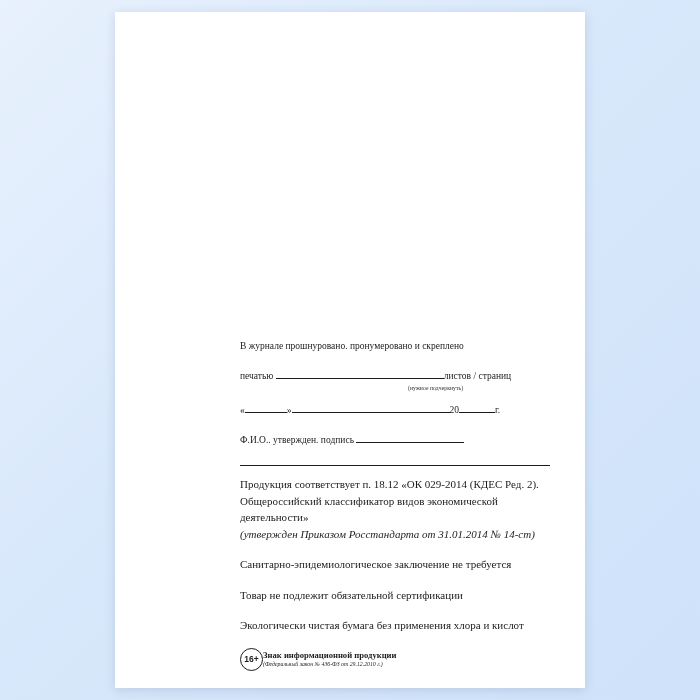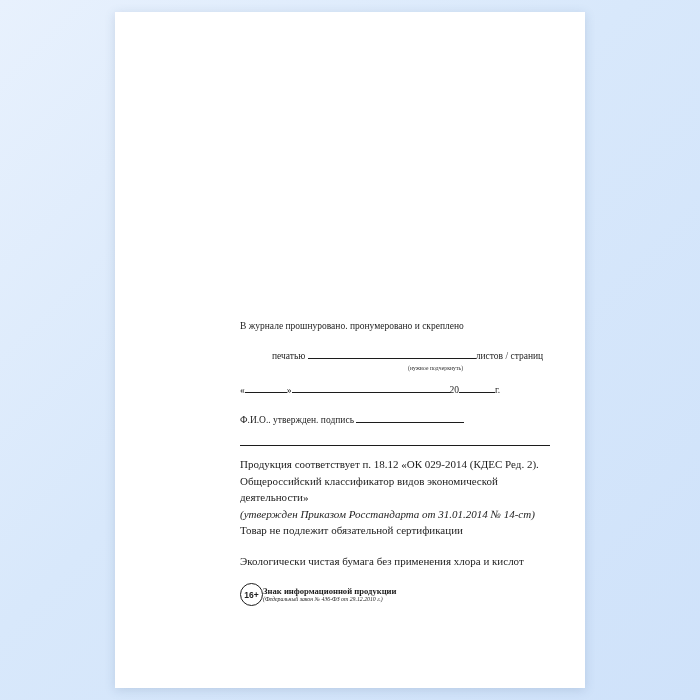--- a/index.html
+++ b/index.html
@@ -24,21 +24,21 @@
     left: 115px;
     top: 12px;
     width: 470px;
     height: 676px;
     background: #ffffff;
     box-shadow: 0 2px 10px rgba(60,90,130,0.18);
   }
   .doc-body {
     position: absolute;
     left: 125px;
-    top: 308px;
+    top: 328px;
     width: 310px;
     color: #1c1c1c;
   }
   .line {
     font-size: 9.5px;
     line-height: 1.35;
     white-space: nowrap;
   }
   .blank {
     display: inline-block;
@@ -46,21 +46,21 @@
     height: 9px;
     vertical-align: baseline;
   }
   .b-long { width: 168px; }
   .b-mid  { width: 158px; }
   .b-short{ width: 42px; }
   .b-xs   { width: 36px; }
   .b-sig  { width: 108px; }
   .b-full { width: 310px; }
   .row1 { margin-bottom: 16px; }
-  .row2 { margin-bottom: 2px; margin-left: 32px; }
+  .row2 { margin-bottom: 2px; }
   .note {
     font-size: 5.6px;
     letter-spacing: 0.1px;
     margin-left: 168px;
     margin-bottom: 12px;
     color: #2a2a2a;
   }
   .row3 { margin-bottom: 17px; margin-top: 12px; }
   .row4 { margin-bottom: 9px; }
   .row5 { margin-bottom: 6px; }
@@ -136,20 +136,21 @@
         <span class="blank b-full"></span>
       </div>
 
 
       <div class="para tight">
         <div>Продукция соответствует п. 18.12 «ОК 029-2014 (КДЕС Ред. 2).</div>
         <div>Общероссийский классификатор видов экономической деятельности»</div>
         <div class="ital">(утвержден Приказом Росстандарта от 31.01.2014 № 14-ст)</div>
       </div>
 
+      <div class="para" style="margin-top:14px;">Санитарно-эпидемиологическое заключение не требуется</div>
 
       <div class="para">Товар не подлежит обязательной сертификации</div>
 
       <div class="para">Экологически чистая бумага без применения хлора и кислот</div>
 
       <div class="badge-row">
         <div class="age-badge">16+</div>
         <div class="badge-text">
           <div class="badge-title">Знак информационной продукции</div>
           <div class="badge-sub">(Федеральный закон № 436-ФЗ от 29.12.2010 г.)</div>

